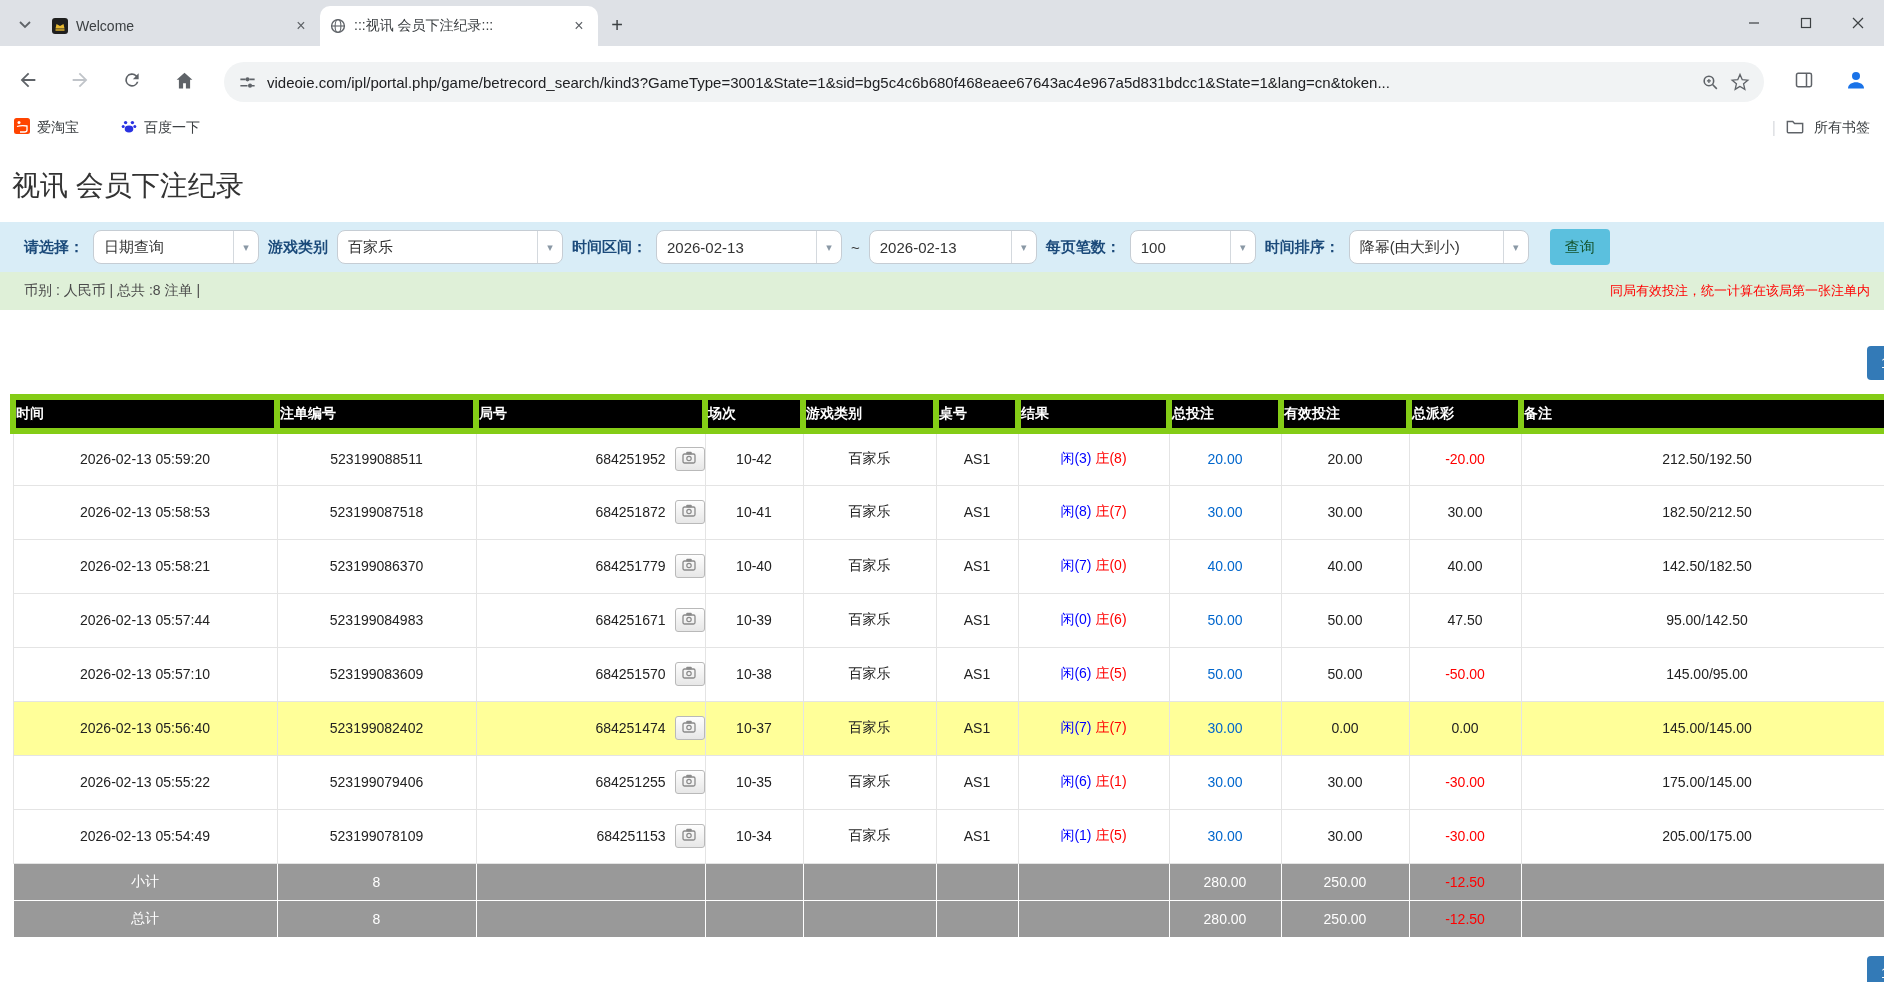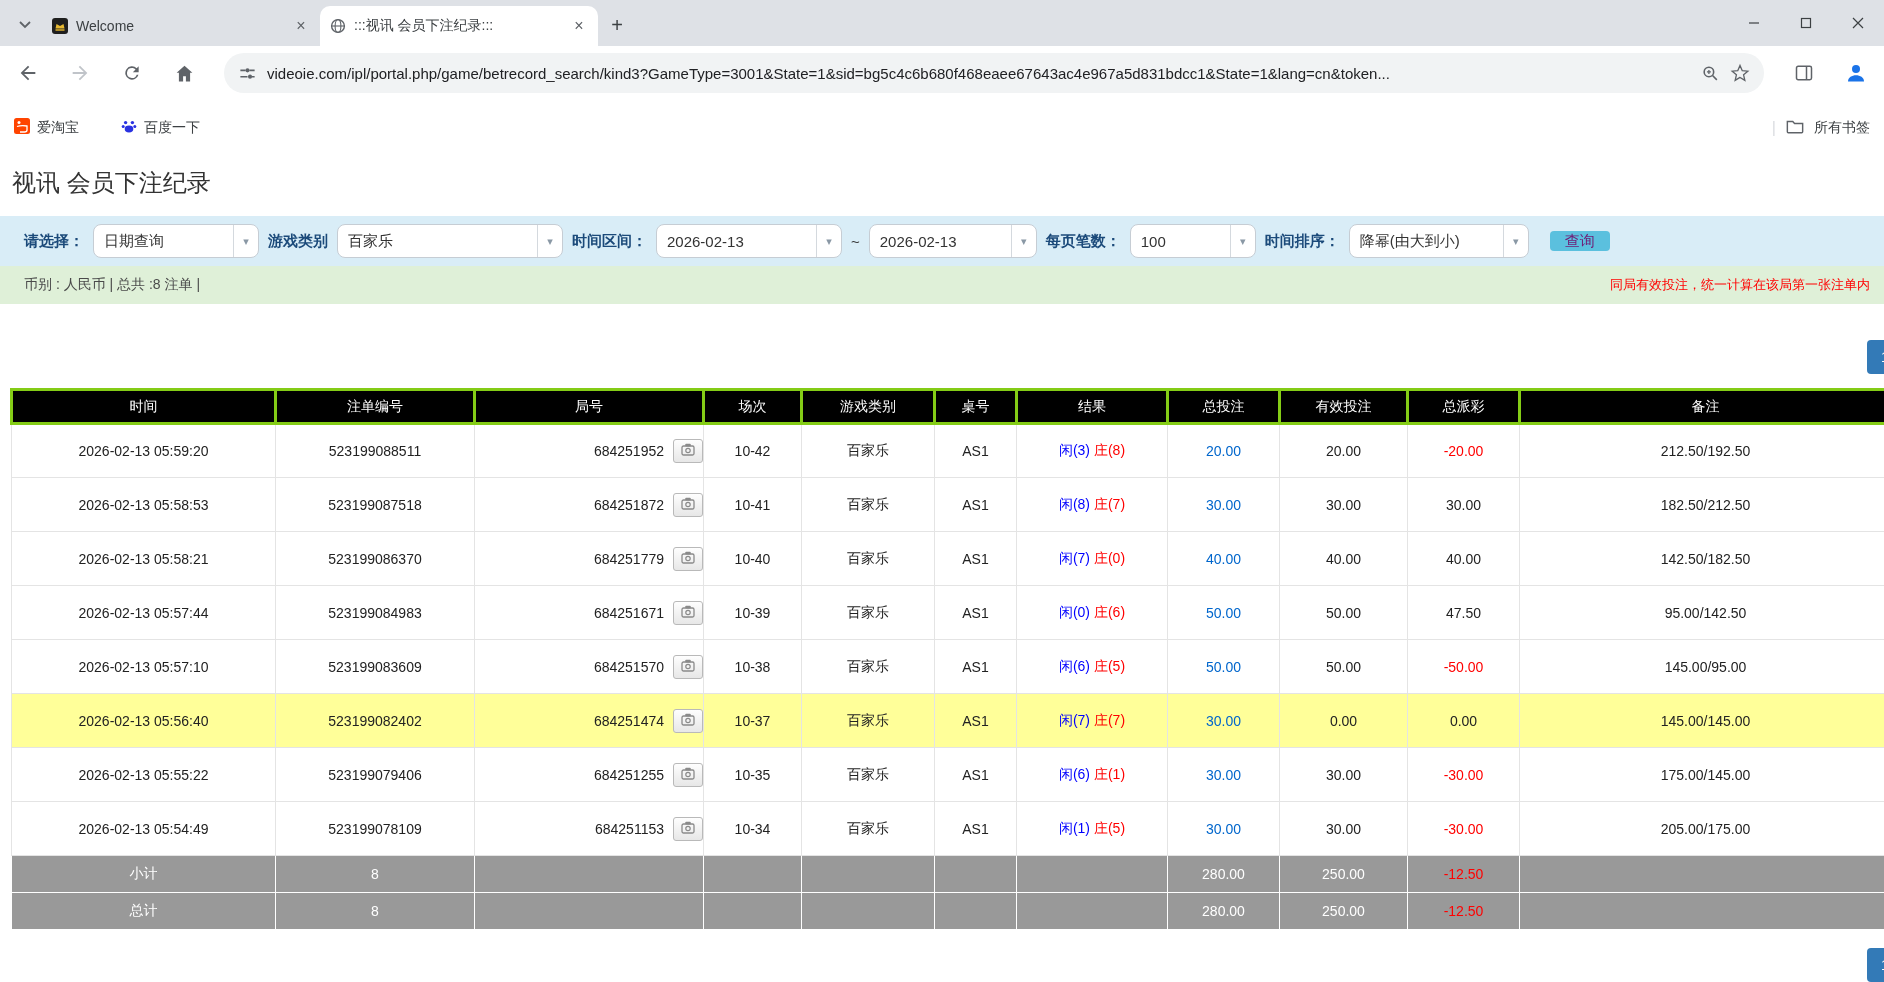--- a/index.html
+++ b/index.html
@@ -11,60 +11,60 @@
   .tab-search{width:30px;height:30px;margin:0 2px 6px 10px;display:flex;align-items:center;justify-content:center;color:#5f6368;font-size:12px}
   .tab{width:278px;height:40px;display:flex;align-items:center;padding:0 10px;gap:8px;font-size:14px;color:#3c4043}
   .tab.active{background:#fff;border-radius:10px 10px 0 0}
   .tab .t-title{flex:1;white-space:nowrap;overflow:hidden;text-overflow:ellipsis}
   .tab .t-close{font-size:16px;color:#5f6368;width:18px;text-align:center}
   .favicon{width:16px;height:16px;flex:0 0 16px}
   .newtab{width:30px;height:30px;margin:0 0 6px 4px;display:flex;align-items:center;justify-content:center;font-size:20px;color:#3c4043}
   .wincontrols{position:absolute;right:0;top:0;height:46px;display:flex}
   .winbtn{width:52px;height:46px;display:flex;align-items:center;justify-content:center;color:#3c4043}
 
-  .toolbar{height:54px;background:#fff;display:flex;align-items:center;padding:4px 10px;gap:16px}
+  .toolbar{height:54px;background:#fff;display:flex;align-items:flex-start;padding:16px 10px;gap:16px}
   .navbtn{width:36px;height:36px;border-radius:50%;display:flex;align-items:center;justify-content:center;flex:0 0 36px}
   .omnibox{flex:1;height:40px;background:#f1f3f4;border-radius:20px;display:flex;align-items:center;padding:0 14px;margin:0 6px;gap:10px;min-width:0}
   .url{flex:1;font-size:15px;color:#202124;white-space:nowrap;overflow:hidden}
   .box-icon{flex:0 0 auto;display:flex;align-items:center;justify-content:center}
 
   .bookmarks{height:37px;display:flex;align-items:flex-end;padding:0 14px;gap:42px;font-size:14px;color:#3c4043;background:#fff;overflow:hidden}
   .bm{display:flex;align-items:center;gap:7px;white-space:nowrap}
   .bm-right{margin-left:auto;display:flex;align-items:center;gap:10px;white-space:nowrap}
   .bm-divider{color:#dadce0;font-size:16px}
 
   
   .page{position:relative;background:#fff}
-  .page-title{font-size:24px;font-weight:500;color:#333;margin:30px 0 0 12px}
+  .page-title{font-size:28px;font-weight:500;color:#333;margin:30px 0 0 12px}
 
   .filter-bar{margin-top:17px;height:50px;background:var(--filter-bar-bg);display:flex;align-items:center;padding-left:24px;gap:9px;font-size:15px}
   .flabel{font-weight:bold;color:#1b4a7a;white-space:nowrap}
   .combo{height:34px;background:#fff;border:1px solid #c6cdd4;border-radius:8px;display:flex;align-items:center;overflow:hidden;flex:0 0 auto}
   .combo .cval{flex:1;padding:0 10px;color:#333;white-space:nowrap;overflow:hidden}
   .combo .carrow{width:25px;align-self:stretch;border-left:1px solid #d4d9de;display:flex;align-items:center;justify-content:center;color:#8a98a5;font-size:11px}
   .w166{width:166px}.w226{width:226px}.w186{width:186px}.w168{width:168px}.w126{width:126px}.w204{width:180px}
   .tilde{color:#333}
-  .search-btn{height:20px;padding:0 15px;margin-left:12px;background:var(--search-button-bg);color:#701a75;border:none;border-radius:4px;font-size:15px;cursor:pointer}
+  .search-btn{height:36px;padding:0 15px;margin-left:12px;background:var(--search-button-bg);color:#14532d;border:none;border-radius:4px;font-size:15px;cursor:pointer}
 
   .summary-bar{height:38px;background:var(--summary-bar-bg);display:flex;align-items:center;justify-content:space-between;padding:0 14px 0 24px}
   .sum-left{font-size:14px;color:#4a4a4a}
   .sum-right{font-size:13px;color:var(--negative-red)}
 
   .pag-row{position:relative;height:34px;margin-top:36px}
   .pag-row-bottom{position:relative;height:40px}
   .pag-btn{position:absolute;width:36px;height:34px;right:-19px;background:var(--pagination-bg);color:#fff;font-size:14px;display:flex;align-items:center;justify-content:center;border-radius:4px 0 0 4px}
   .pag-row .pag-btn{top:0}
   .pag-row-bottom .pag-btn{top:18px}
 
   
   .bet-table{margin:14px 0 0 10px;border-collapse:collapse;table-layout:fixed;width:1880px;font-size:14px}
   col.c-time{width:264px}col.c-betid{width:199px}col.c-round{width:229px}col.c-session{width:98px}
   col.c-game{width:133px}col.c-tableno{width:82px}col.c-result{width:151px}col.c-totalbet{width:112px}
   col.c-validbet{width:128px}col.c-payout{width:112px}col.c-remark{width:372px}
-  .bet-table th{background:var(--table-header-bg);color:#fff;height:34px;font-weight:normal;border:3px solid #84cc16;font-size:14px;text-align:center}
+  .bet-table th{background:var(--table-header-bg);color:#fff;height:34px;font-weight:bold;border:6px solid #84cc16;font-size:14px;text-align:left}
   .bet-table tbody td{height:54px;text-align:center;border:1px solid #e4e4e4;color:#222;background:#fff;white-space:nowrap}
   .bet-table tr.hl td{background:var(--highlight-row)}
   .bet-table td.blue{color:var(--accent-blue);cursor:pointer}
   .bet-table td.red{color:var(--negative-red)}
   .rp{color:var(--result-player-blue)}
   .rb{color:var(--result-banker-red)}
   .round-wrap{display:flex;align-items:center;justify-content:flex-end;gap:9px}
   .cam-btn{width:30px;height:24px;border:1px solid #b9b9b9;border-radius:3px;background:linear-gradient(#fefefe,#e7e7e7);display:inline-flex;align-items:center;justify-content:center;cursor:pointer}
   .bet-table tfoot td{background:var(--table-footer-bg);color:#fff;height:37px;border:1px solid #fff;font-size:14px;text-align:center}
   .bet-table tfoot td.red{color:var(--negative-red)}

